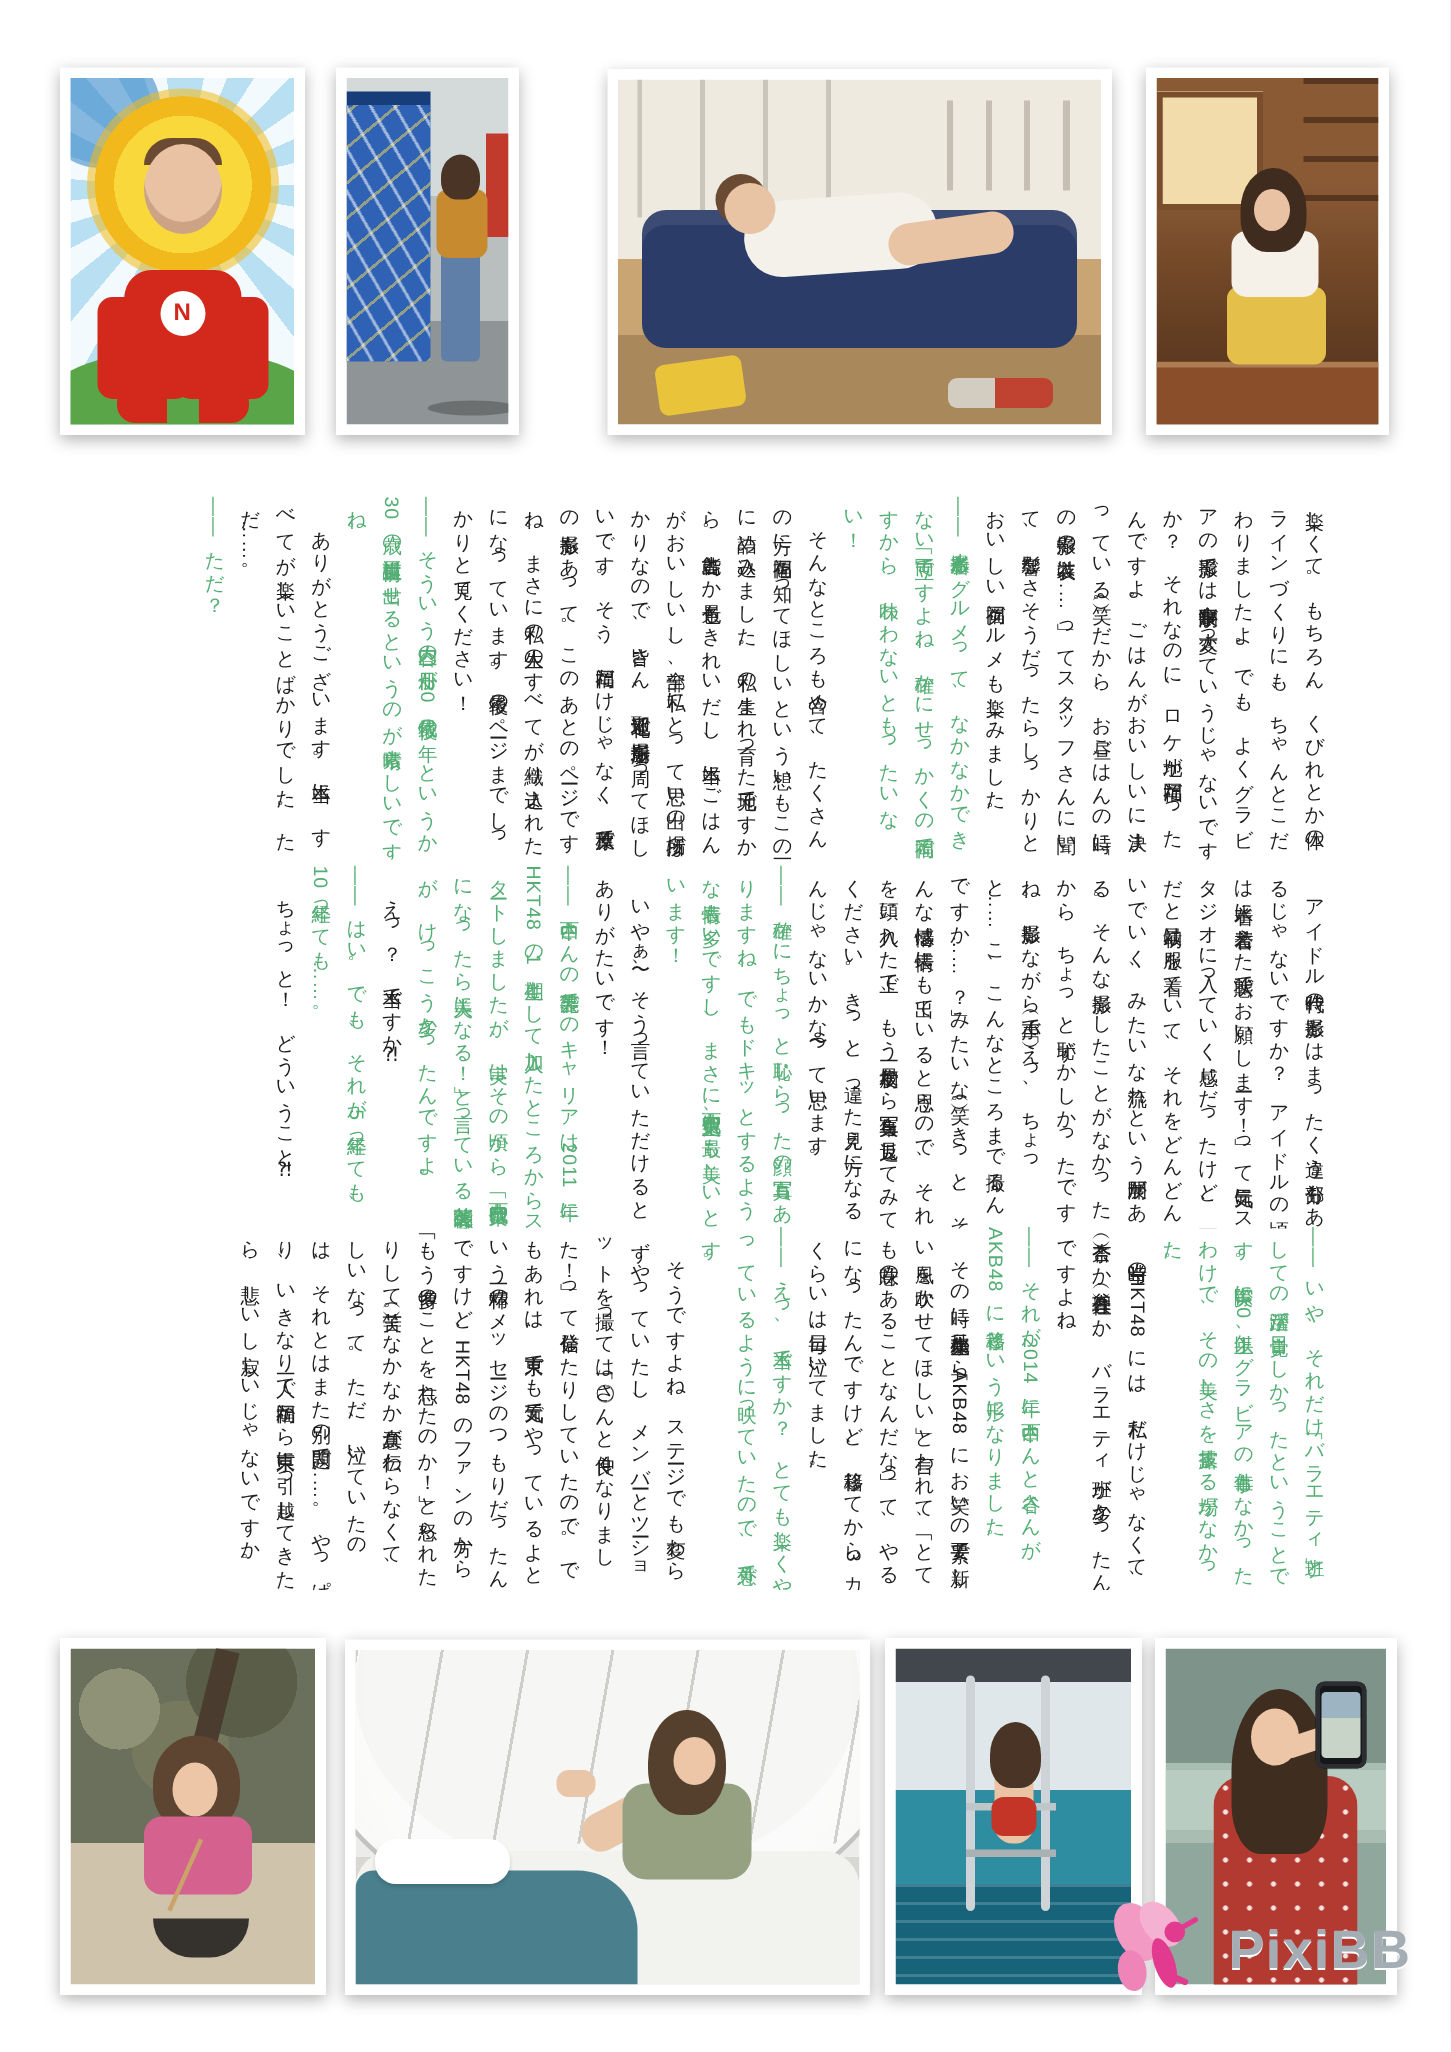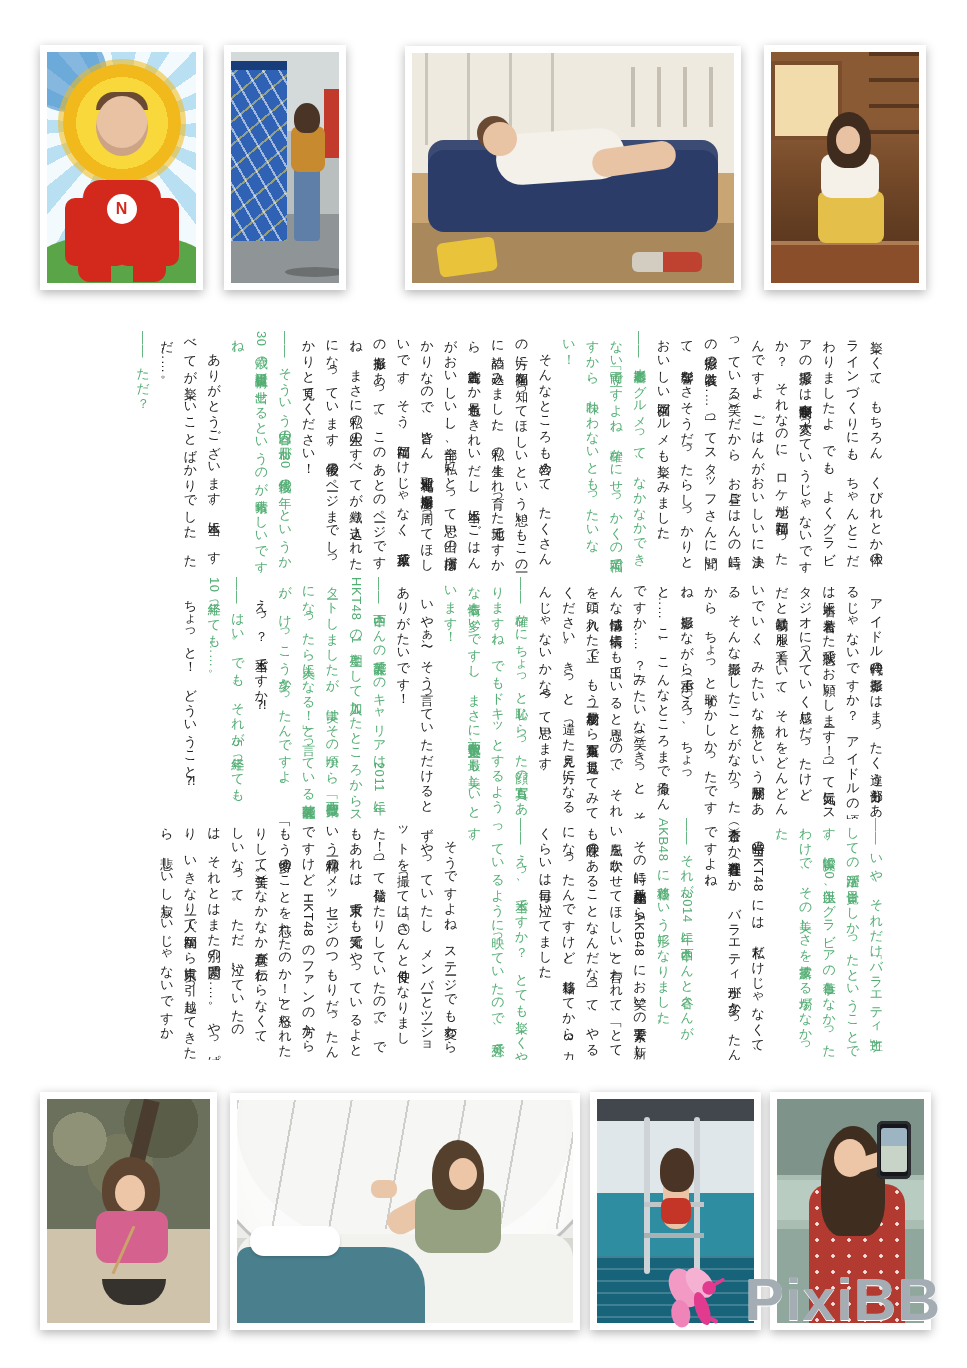--- a/index.html
+++ b/index.html
@@ -149,21 +149,21 @@
   .band-1 { top: 331px; }
   .band-2 { top: 577px; }
   .band-3 { top: 818px; }
 
   
   .watermark {
     position: absolute; right: 26px; bottom: 22px;
     display: flex; align-items: center; gap: 4px;
   }
   .watermark-text {
-    font-size: 59px; font-weight: bold; color: #a4adb4;
+    font-size: 36px; font-weight: bold; color: #a4adb4;
     letter-spacing: 1px; text-shadow: 0 1px 0 #fff;
   }
 </style>
 </head>
 <body>
 
 <div class="page">
 
   <div class="photo p1" style="left:40px; top:45px; width:163px; height:245px;">
     <div class="shape p1-splash"></div>

